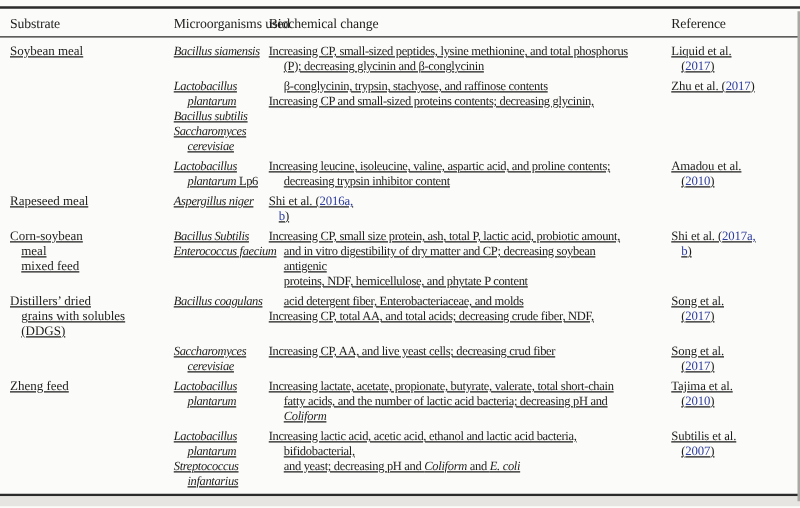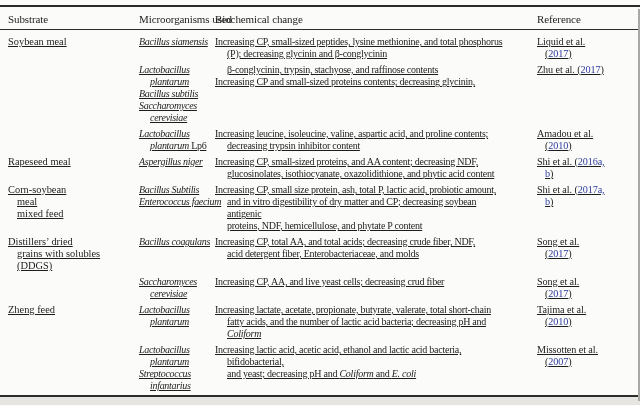--- a/index.html
+++ b/index.html
@@ -97,24 +97,20 @@
           <div class="line ind"><span>(</span><span class="yr">2010</span><span>)</span></div>
         </div>
       </div>
       <div class="row grid">
         <div class="cell cell-substrate">
           <div class="line"><span>Rapeseed meal</span></div>
         </div>
         <div class="cell cell-microorganisms">
           <div class="line"><span class="it">Aspergillus niger</span></div>
         </div>
-        <div class="cell cell-biochemical">
-          <div class="line"><span>Increasing CP, small-sized proteins, and AA content; decreasing NDF,</span></div>
-          <div class="line ind"><span>glucosinolates, isothiocyanate, oxazolidithione, and phytic acid content</span></div>
-        </div>
         <div class="cell cell-reference">
           <div class="line"><span>Shi et al. (</span><span class="yr">2016a,</span></div>
           <div class="line ind"><span class="yr">b</span><span>)</span></div>
         </div>
       </div>
       <div class="row grid">
         <div class="cell cell-substrate">
           <div class="line"><span>Corn-soybean</span></div>
           <div class="line ind"><span>meal</span></div>
           <div class="line ind"><span>mixed feed</span></div>
@@ -137,22 +133,22 @@
       <div class="row grid">
         <div class="cell cell-substrate">
           <div class="line"><span>Distillers’ dried</span></div>
           <div class="line ind"><span>grains with solubles</span></div>
           <div class="line ind"><span>(DDGS)</span></div>
         </div>
         <div class="cell cell-microorganisms">
           <div class="line"><span class="it">Bacillus coagulans</span></div>
         </div>
         <div class="cell cell-biochemical">
+          <div class="line ind"><span>acid detergent fiber, Enterobacteriaceae, and molds</span></div>
           <div class="line"><span>Increasing CP, total AA, and total acids; decreasing crude fiber, NDF,</span></div>
-          <div class="line ind"><span>acid detergent fiber, Enterobacteriaceae, and molds</span></div>
         </div>
         <div class="cell cell-reference">
           <div class="line"><span>Song et al.</span></div>
           <div class="line ind"><span>(</span><span class="yr">2017</span><span>)</span></div>
         </div>
       </div>
       <div class="row grid">
         <div class="cell cell-substrate"></div>
         <div class="cell cell-microorganisms">
           <div class="line"><span class="it">Saccharomyces</span></div>
@@ -191,21 +187,21 @@
           <div class="line ind"><span class="it">plantarum</span></div>
           <div class="line"><span class="it">Streptococcus</span></div>
           <div class="line ind"><span class="it">infantarius</span></div>
         </div>
         <div class="cell cell-biochemical">
           <div class="line"><span>Increasing lactic acid, acetic acid, ethanol and lactic acid bacteria,</span></div>
           <div class="line ind"><span>bifidobacterial,</span></div>
           <div class="line ind"><span>and yeast; decreasing pH and </span><span class="it">Coliform</span><span> and </span><span class="it">E. coli</span></div>
         </div>
         <div class="cell cell-reference">
-          <div class="line"><span>Missotten et al.</span></div>
+          <div class="line"><span>Subtilis et al.</span></div>
           <div class="line ind"><span>(</span><span class="yr">2007</span><span>)</span></div>
         </div>
       </div>
     </div>
 
   <div class="rule-bottom"></div>
   <div class="bottom-strip"></div>
   <div class="edge-shadow"></div>
 </div>
 

